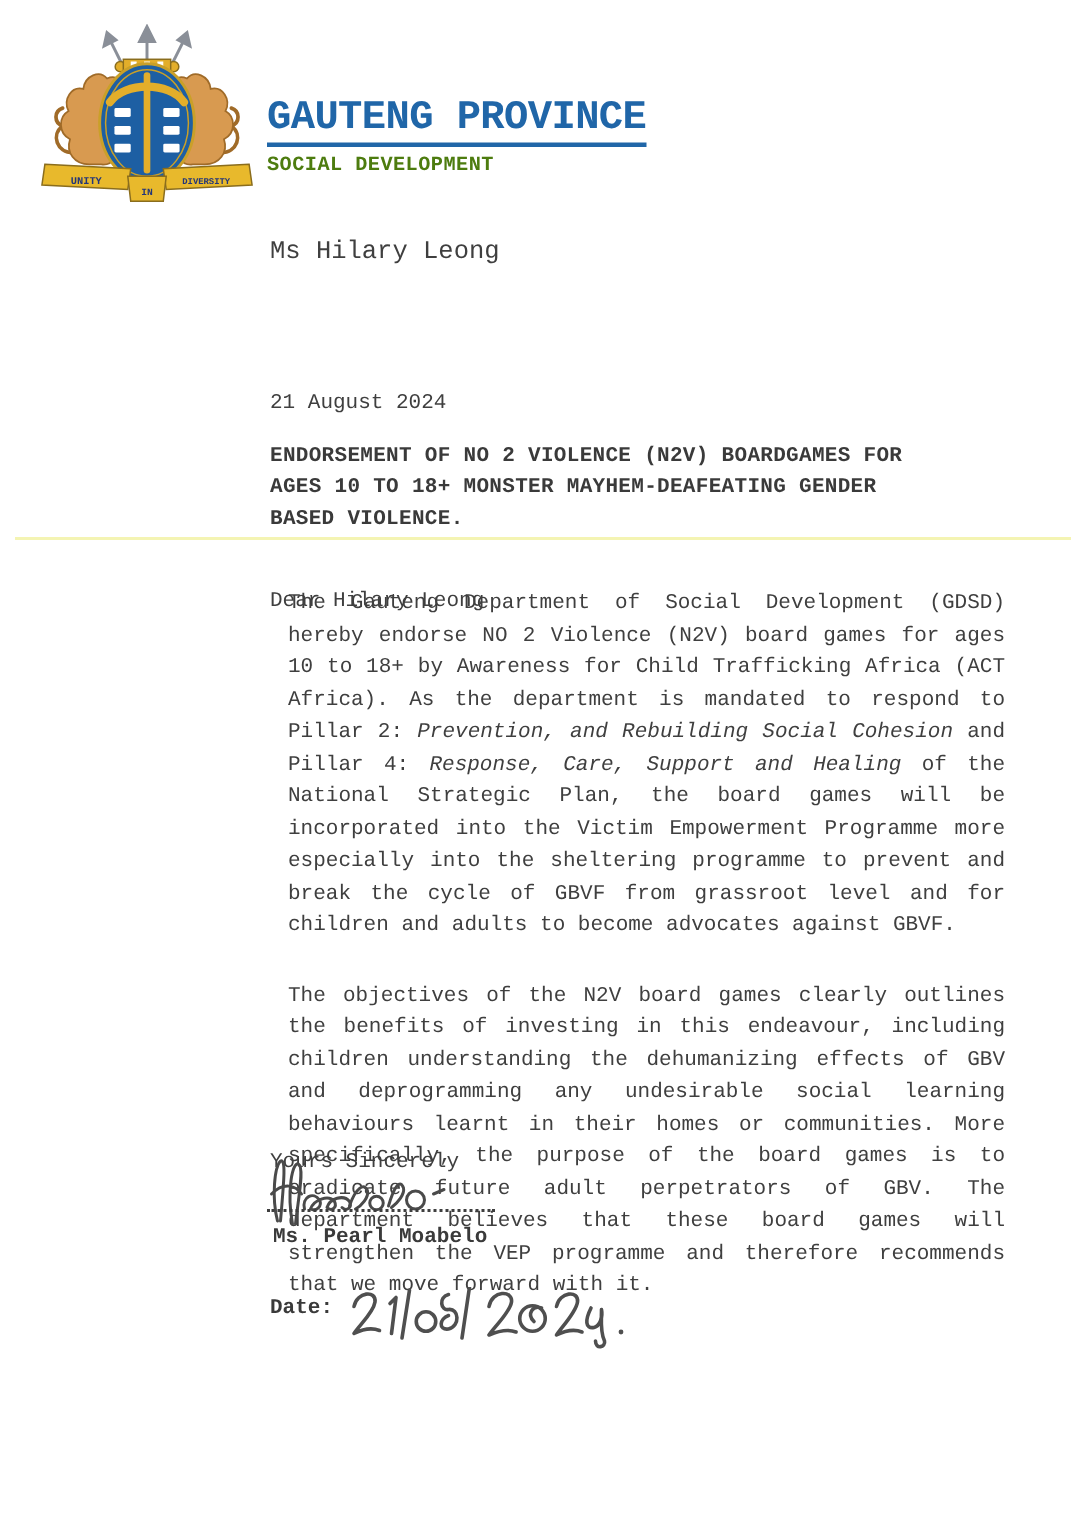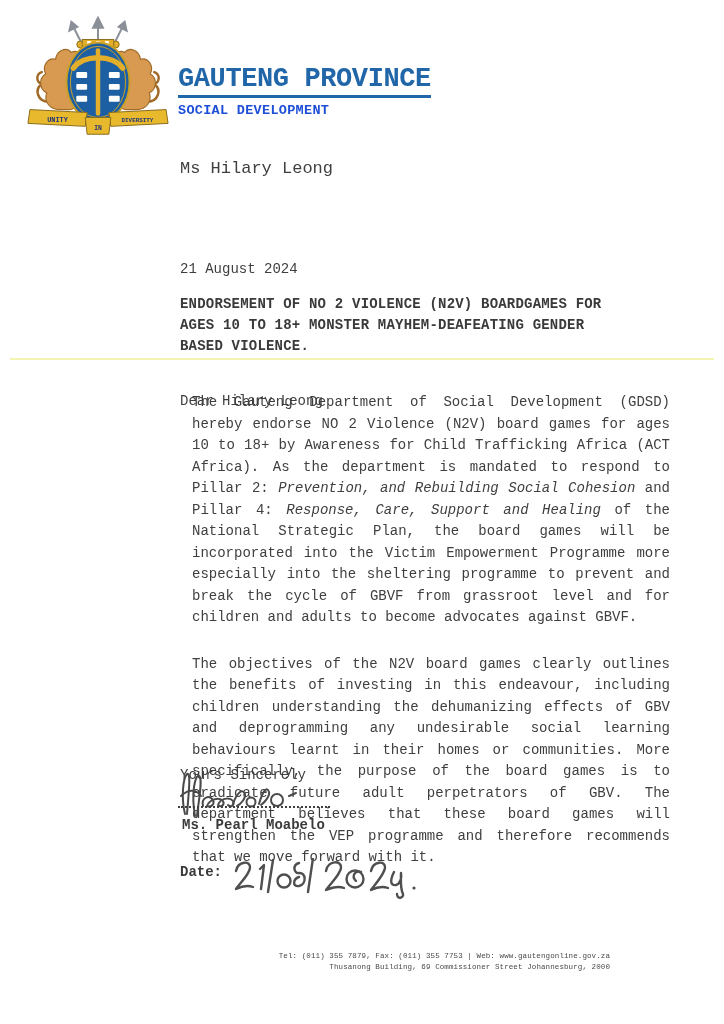--- a/index.html
+++ b/index.html
@@ -9,21 +9,21 @@
     font-family:Liberation Mono, monospace;color:#3f3f3f;
   }
   
   .coat{position:absolute;left:14px;top:16px;width:148px;height:124px;}
   .brand{position:absolute;left:168px;top:66px;}
   .brand-title{
     display:inline-block;font-size:27px;font-weight:bold;color:#2066a8;
     letter-spacing:-0.4px;line-height:1.0;border-bottom:3px solid #2066a8;
     padding-bottom:2px;white-space:nowrap;
   }
-  .brand-dept{font-size:13.5px;font-weight:bold;color:#1d4ed8;margin-top:5px;letter-spacing:0.3px;}
+  .brand-dept{font-size:13.5px;font-weight:bold;color:#4d7c0f;margin-top:5px;letter-spacing:0.3px;}
   .brand-country{font-size:13px;color:#3f3f3f;margin-top:3px;letter-spacing:0.2px;}
   
   .scan-dash{position:absolute;left:706px;top:159px;width:18px;height:3px;background:#dede26;}
   .scan-line{position:absolute;left:0;top:358px;width:724px;height:2px;background:#f2f2a6;opacity:.85;}
   
   .recipient{position:absolute;left:170px;top:159px;font-size:17px;}
   .dateline{position:absolute;left:170px;top:261px;font-size:14px;}
   .subject{position:absolute;left:170px;top:294px;width:478px;}
   .subject div{font-size:14px;font-weight:bold;line-height:21px;color:#3a3a3a;letter-spacing:0.2px;}
   .salutation{position:absolute;left:170px;top:364px;font-size:14px;margin-top:29px;}
@@ -158,18 +158,14 @@
         <path d="M96,13 C98,2 112,2 111,10 C110,17 100,26 96,32 C103,29 109,28 114,30"></path>
         <circle cx="125" cy="21" r="8.5"></circle>
         <path d="M131,14 C125,12 121,18 126,23"></path>
         <path d="M141,13 C143,3 156,2 155,10 C154,17 145,26 141,32 C147,29 153,28 158,30"></path>
         <path d="M164,14 C160,22 160,28 166,27 C170,26 172,20 171,15 C171,22 170,30 173,36 C174,40 167,42 167,36"></path>
         <circle cx="184" cy="30" r="1.6" fill="#4f4f4f" stroke="none"></circle>
       </g>
     </svg>
   </div>
 
-  <div class="footer">
-    <div>Tel: (011) 355 7879, Fax: (011) 355 7753 | Web: www.gautengonline.gov.za</div>
-    <div>Thusanong Building, 69 Commissioner Street Johannesburg, 2000</div>
-  </div>
 
 </div>
 
 </body></html>

